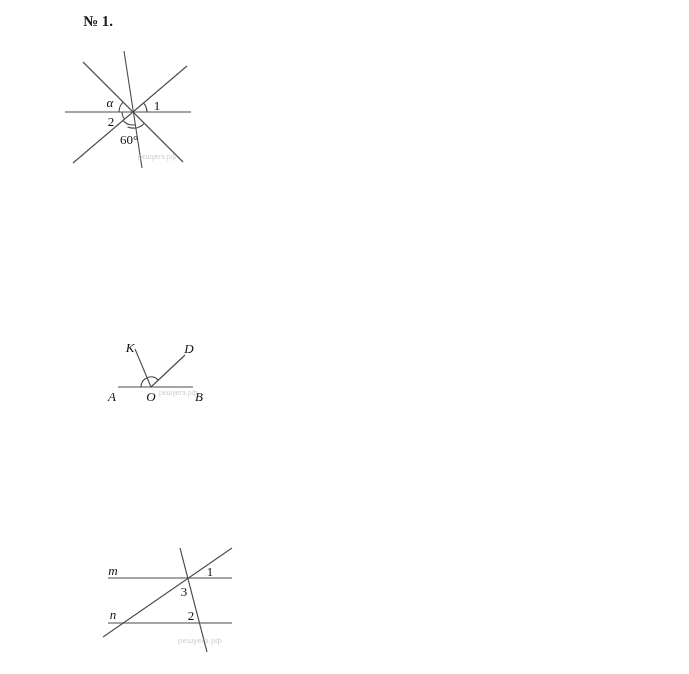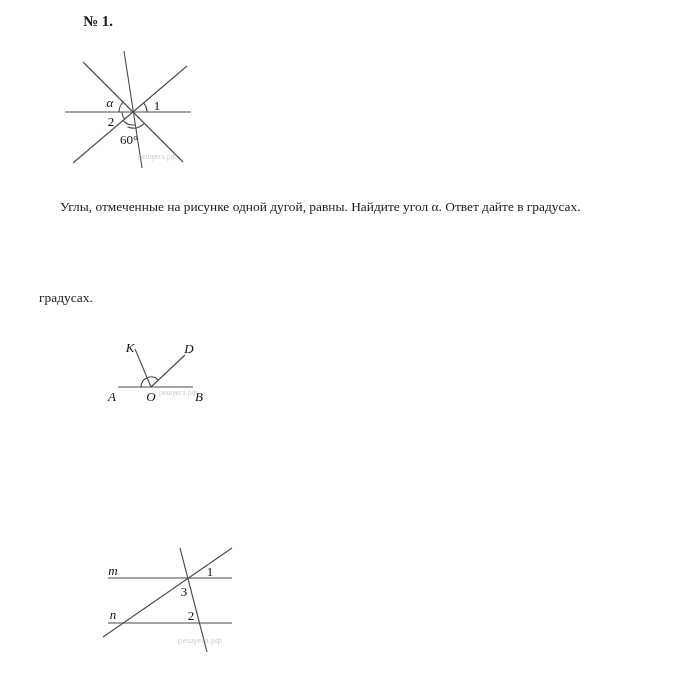--- a/index.html
+++ b/index.html
@@ -37,24 +37,22 @@
     <path d="M 62 67 A 11 11 0 0 0 64.6 74.1"></path>
     <path d="M 63 75.4 A 13 13 0 0 0 74.8 79.9"></path>
     <path d="M 67.5 82 A 16 16 0 0 0 84.3 78.3"></path>
     <text x="50" y="62" text-anchor="middle" class="it">α</text>
     <text x="97" y="65" text-anchor="middle">1</text>
     <text x="51" y="81" text-anchor="middle">2</text>
     <text x="69" y="99" text-anchor="middle">60°</text>
     <text x="78" y="114" class="wm">решуегэ.рф</text>
   </svg>
 
-  <div class="abs p-text" style="left:60px; top:198px; width:600px;">Углы, отмеченные на рисунке одной дугой, равны. Найдите угол α. Ответ дайте в градусах.</div>
 
   <div class="abs para" style="left:39px; top:288px; width:632px;">
-    <div>градусах.</div>
   </div>
 
   <svg class="fig" style="left:95px; top:335px;" width="150" height="72" viewBox="0 0 150 72">
     <line x1="23" y1="52" x2="98" y2="52"></line>
     <line x1="56" y1="52" x2="40" y2="14"></line>
     <line x1="56" y1="52" x2="90" y2="20"></line>
     <path d="M 46 52 A 10 10 0 0 1 63.3 45.1"></path>
     <text x="35" y="17" text-anchor="middle" class="it">K</text>
     <text x="94" y="18" text-anchor="middle" class="it">D</text>
     <text x="17" y="66" text-anchor="middle" class="it">A</text>

